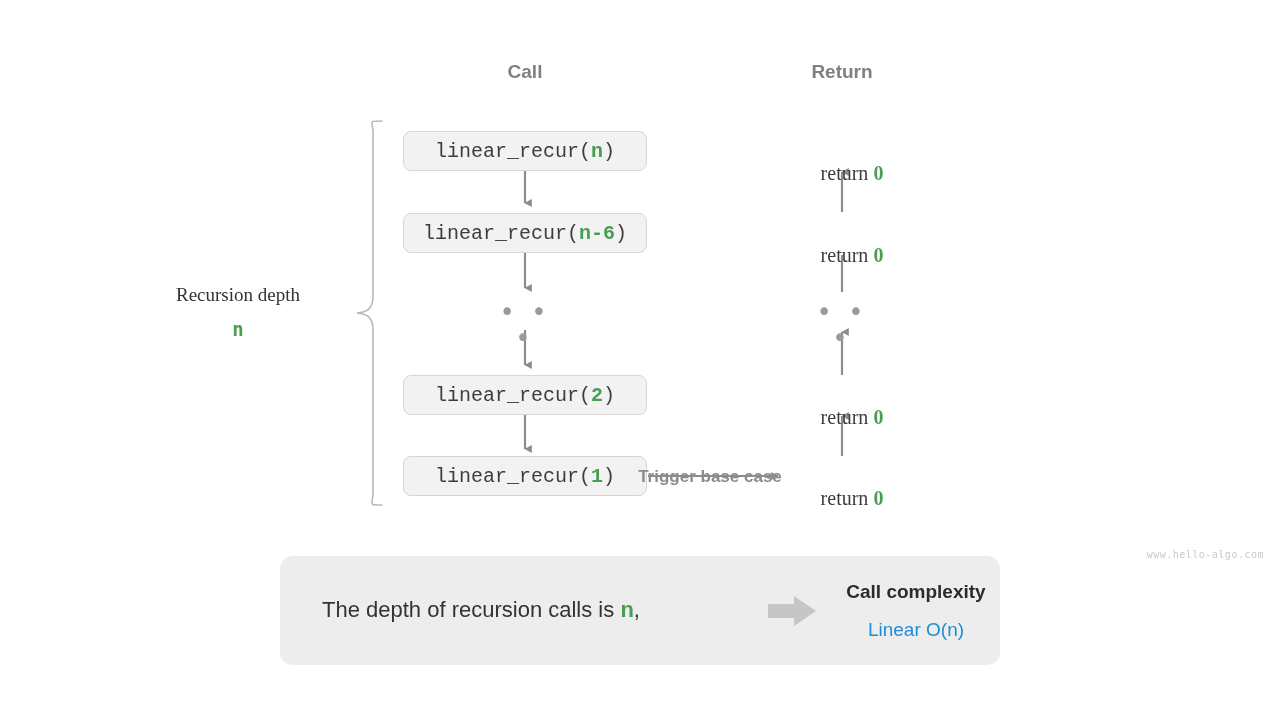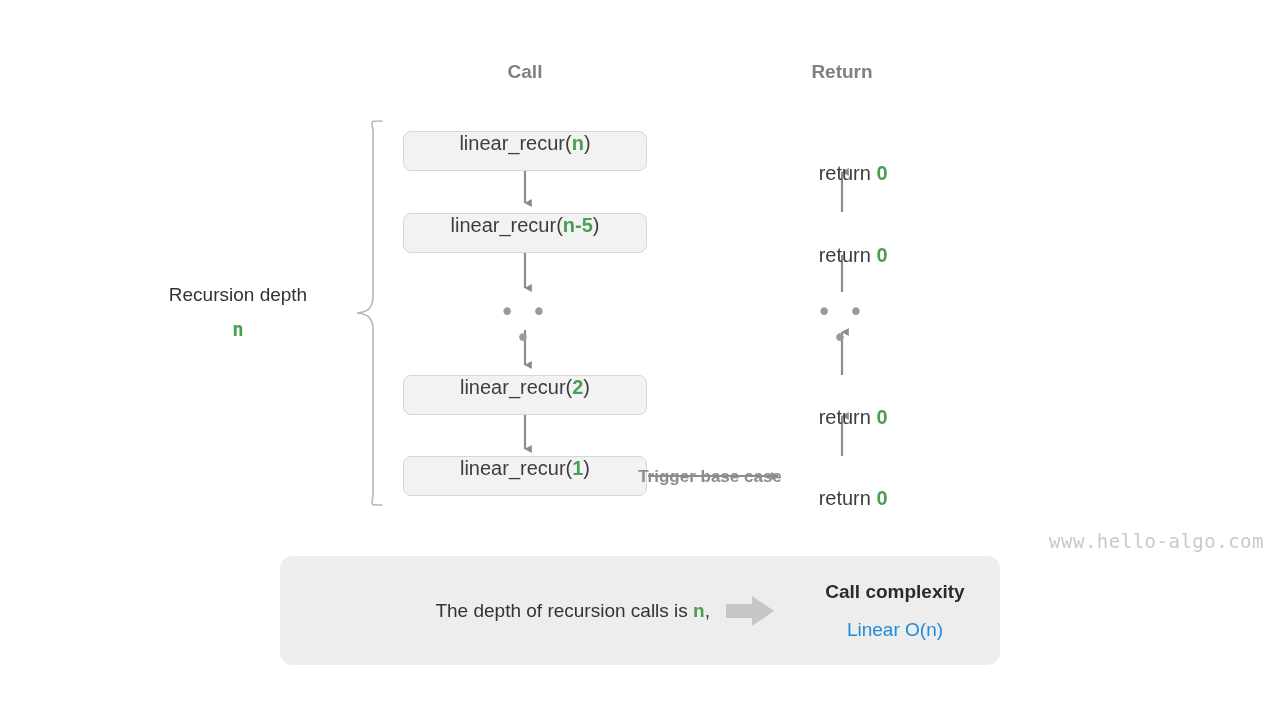--- a/index.html
+++ b/index.html
@@ -38,36 +38,36 @@
   
   .call-box {
     left: 403px;
     width: 244px;
     height: 40px;
     box-sizing: border-box;
     background: #f2f2f2;
     border: 1px solid #d6d6d6;
     border-radius: 8px;
     display: flex;
-    align-items: flex-start;
+    align-items: center;
     justify-content: center;
-    font-family: Liberation Sans, sans-serif;
+    font-family: Liberation Mono, monospace;
     font-size: 20px;
     color: #3d3d3d;
     letter-spacing: 0px;
     white-space: pre;
   }
   .call-box .arg { color: #4a9e54; font-weight: bold; }
 
   
   .ret-label {
     left: 742px;
     width: 200px;
     text-align: center;
-    font-family: Liberation Sans, sans-serif;
+    font-family: Liberation Serif, serif;
     font-size: 20px;
     color: #3d3d3d;
     white-space: pre;
   }
   .ret-label .val { color: #4a9e54; font-weight: bold; }
 
   
   .dots {
     width: 60px;
     text-align: center;
@@ -93,21 +93,21 @@
   }
 
   
   #recursion-depth-label {
     left: 110px;
     top: 284px;
     width: 256px;
     text-align: center;
   }
   #recursion-depth-label .rd-title {
-    font-family: Liberation Sans, sans-serif;
+    font-family: Liberation Serif, serif;
     font-size: 19px;
     color: #333333;
     display: block;
   }
   #recursion-depth-label .rd-value {
     font-family: "DejaVu Sans Mono", monospace;
     font-size: 19px;
     font-weight: bold;
     color: #4a9e54;
     display: block;
@@ -120,25 +120,26 @@
     top: 556px;
     width: 720px;
     height: 109px;
     background: #ededed;
     border-radius: 13px;
     display: flex;
     align-items: center;
   }
   #summary-left {
     flex: 0 0 430px;
-    text-align: right;
-    font-family: "Liberation Sans", sans-serif;
-    font-size: 19px;
+    text-align: left;
+    font-family: "Liberation Sans", sans-serif;
+    font-size: 22px;
     color: #333333;
     line-height: 1.95;
+    padding-left: 42px;
   }
   #summary-left .hl { color: #4a9e54; font-weight: bold; }
   #summary-arrow-wrap {
     flex: 0 0 80px;
     display: flex;
     align-items: center;
     justify-content: center;
   }
   #summary-right {
     flex: 1 1 auto;
@@ -155,23 +156,23 @@
   #summary-right .sc-value {
     display: block;
     font-size: 19px;
     font-weight: normal;
     color: #1f8dd6;
   }
 
   
   #watermark {
     right: 16px;
-    bottom: 16px;
+    bottom: 8px;
     font-family: "DejaVu Sans Mono", monospace;
-    font-size: 19px;
+    font-size: 10px;
     color: #c9c9c9;
     letter-spacing: 0.5px;
     white-space: nowrap;
   }
 
   svg { overflow: visible; }
 </style>
 </head>
 <body>
 
@@ -220,21 +221,21 @@
     <line x1="842" y1="292" x2="842" y2="255" stroke="#8c8c8c" stroke-width="2.2"></line>
     <line x1="842" y1="375" x2="842" y2="332" stroke="#8c8c8c" stroke-width="2.2" marker-end="url(#arrowUp)"></line>
     <line x1="842" y1="456" x2="842" y2="416" stroke="#8c8c8c" stroke-width="2.2" marker-end="url(#arrowUp)"></line>
   </svg>
 
   <div class="abs call-box" style="top:131px;">
     <span>linear_recur(</span><span class="arg">n</span><span>)</span>
   </div>
 
   <div class="abs call-box" style="top:213px;">
-    <span>linear_recur(</span><span class="arg">n-5</span><span>)</span>
+    <span>linear_recur(</span><span class="arg">n-6</span><span>)</span>
   </div>
 
   <div class="abs dots" style="left:495px; top:299px;">• • •</div>
 
   <div class="abs call-box" style="top:375px;">
     <span>linear_recur(</span><span class="arg">2</span><span>)</span>
   </div>
 
   <div class="abs call-box" style="top:456px;">
     <span>linear_recur(</span><span class="arg">1</span><span>)</span>

